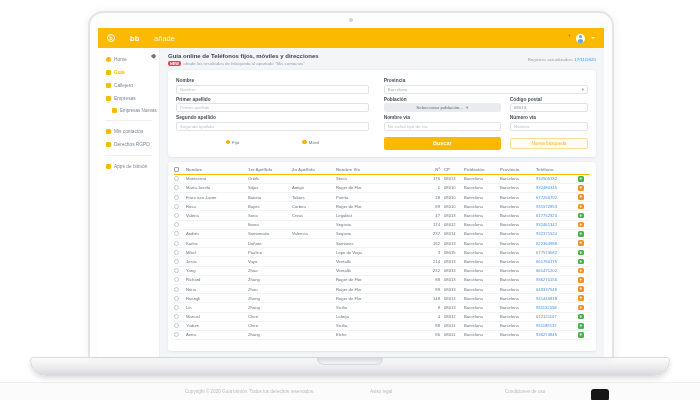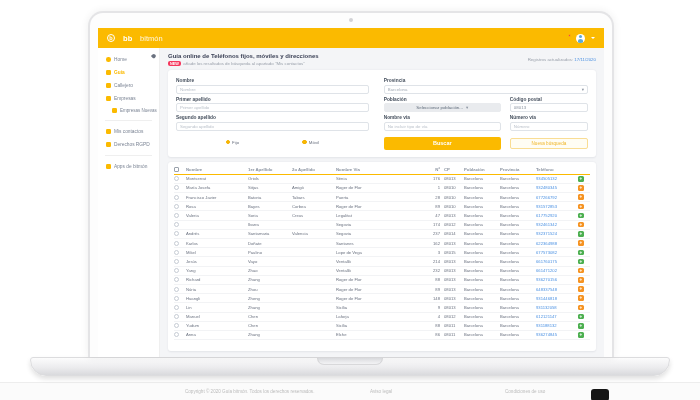--- a/index.html
+++ b/index.html
@@ -44,21 +44,21 @@
     border:1px solid #d8d8da; border-top:none;
   }
 
   
   .screen { position:absolute; left:8px; top:15px; right:8px; bottom:0;
     overflow:hidden; display:flex; flex-direction:column; background:#fff; }
 
   
   .appbar { height:20px; background:#fbba00; display:flex; align-items:center;
     padding:0 9px; flex:0 0 auto; }
-  .logo { display:flex; align-items:flex-start; gap:8px; }
+  .logo { display:flex; align-items:flex-start; gap:15px; }
   .logo-mark { width:8px; height:8px; border:1px solid #fff; border-radius:50%;
     color:#fff; font-size:5.5px; font-weight:bold; display:flex;
     align-items:center; justify-content:center; }
   .logo-bold { color:#fff; font-weight:bold; font-size:7.5px; letter-spacing:0.2px; }
   .logo-light { color:rgba(255,255,255,0.88); font-size:7.5px; margin-left:-0.5px; }
   .appbar-right { margin-left:auto; display:flex; align-items:center; gap:6px; }
   .bell { position:relative; width:6px; height:6px; }
   .bell-body { width:5px; height:5px; background:#fff; border-radius:50% 50% 12% 12%; }
   .bell-dot { position:absolute; right:-1px; top:-1.5px; width:3px; height:3px;
     background:#f5365c; border-radius:50%; border:0.5px solid #fbba00; }
@@ -171,21 +171,21 @@
 
 <div class="laptop-screen">
   <div class="camera"></div>
 
   <div class="screen">
 
     <div class="appbar">
       <div class="logo">
         <span class="logo-mark">b</span>
         <span class="logo-bold">bb</span>
-        <span class="logo-light">bitmón</span>
+        <span class="logo-light">añade</span>
       </div>
       <div class="appbar-right">
         <span class="bell">
           <span class="bell-body"></span>
           <span class="bell-dot"></span>
         </span>
         <span class="avatar">
           <span class="avatar-head"></span>
           <span class="avatar-body"></span>
         </span>

